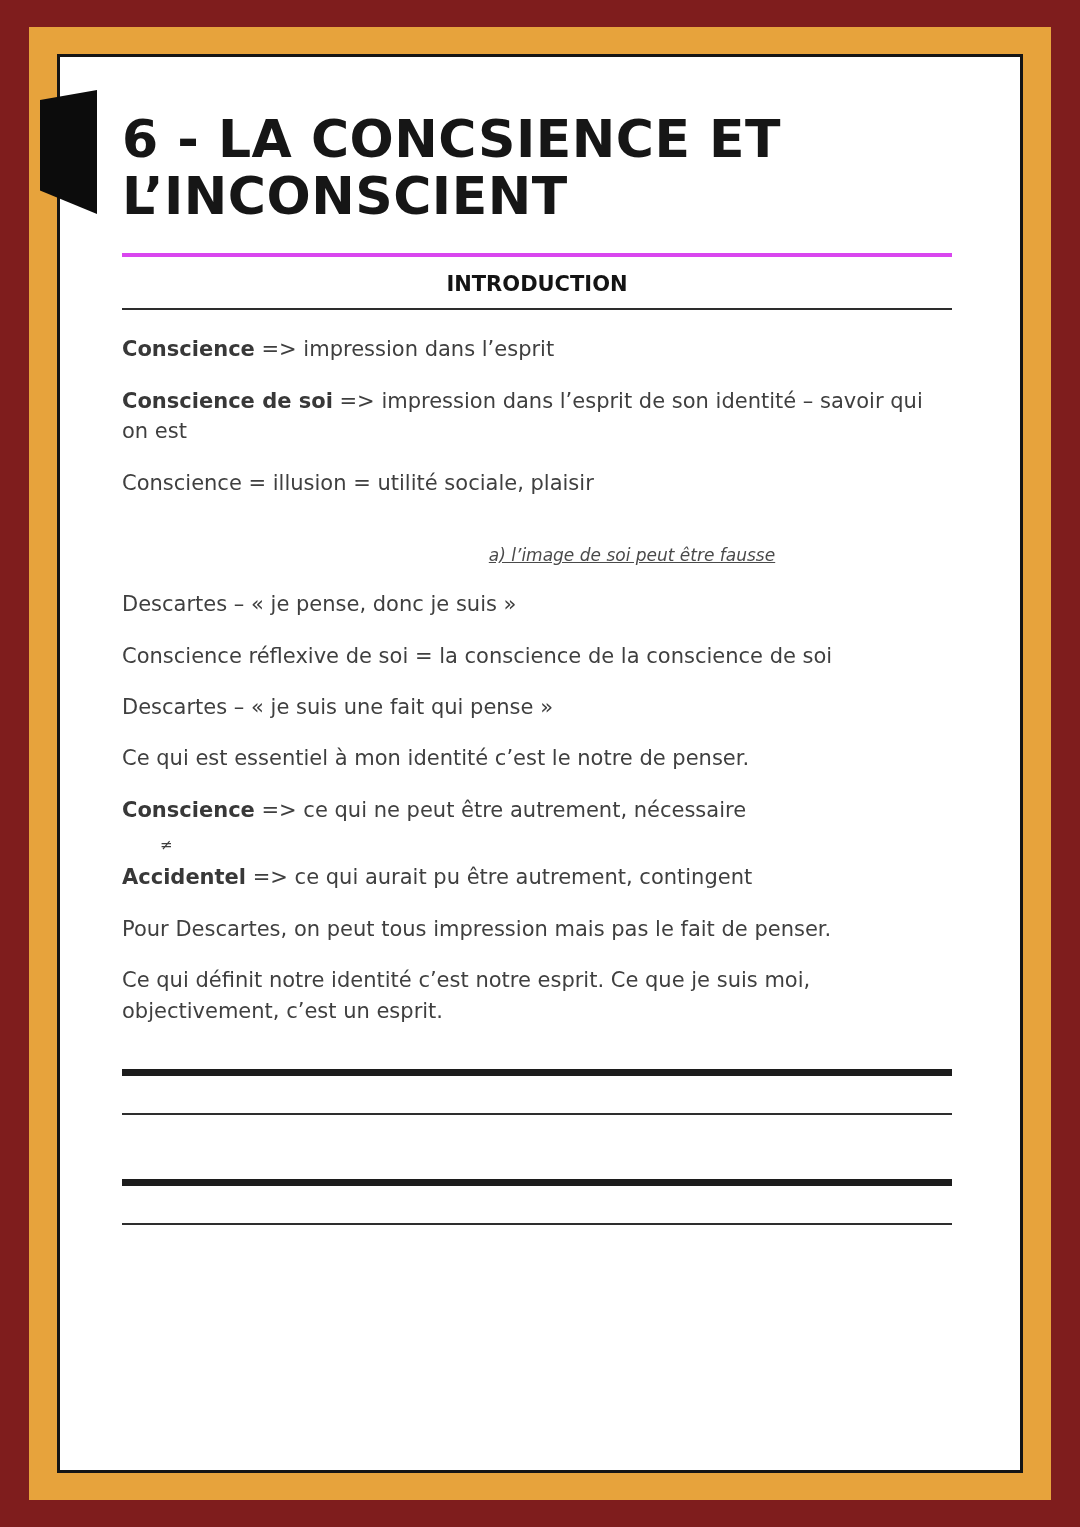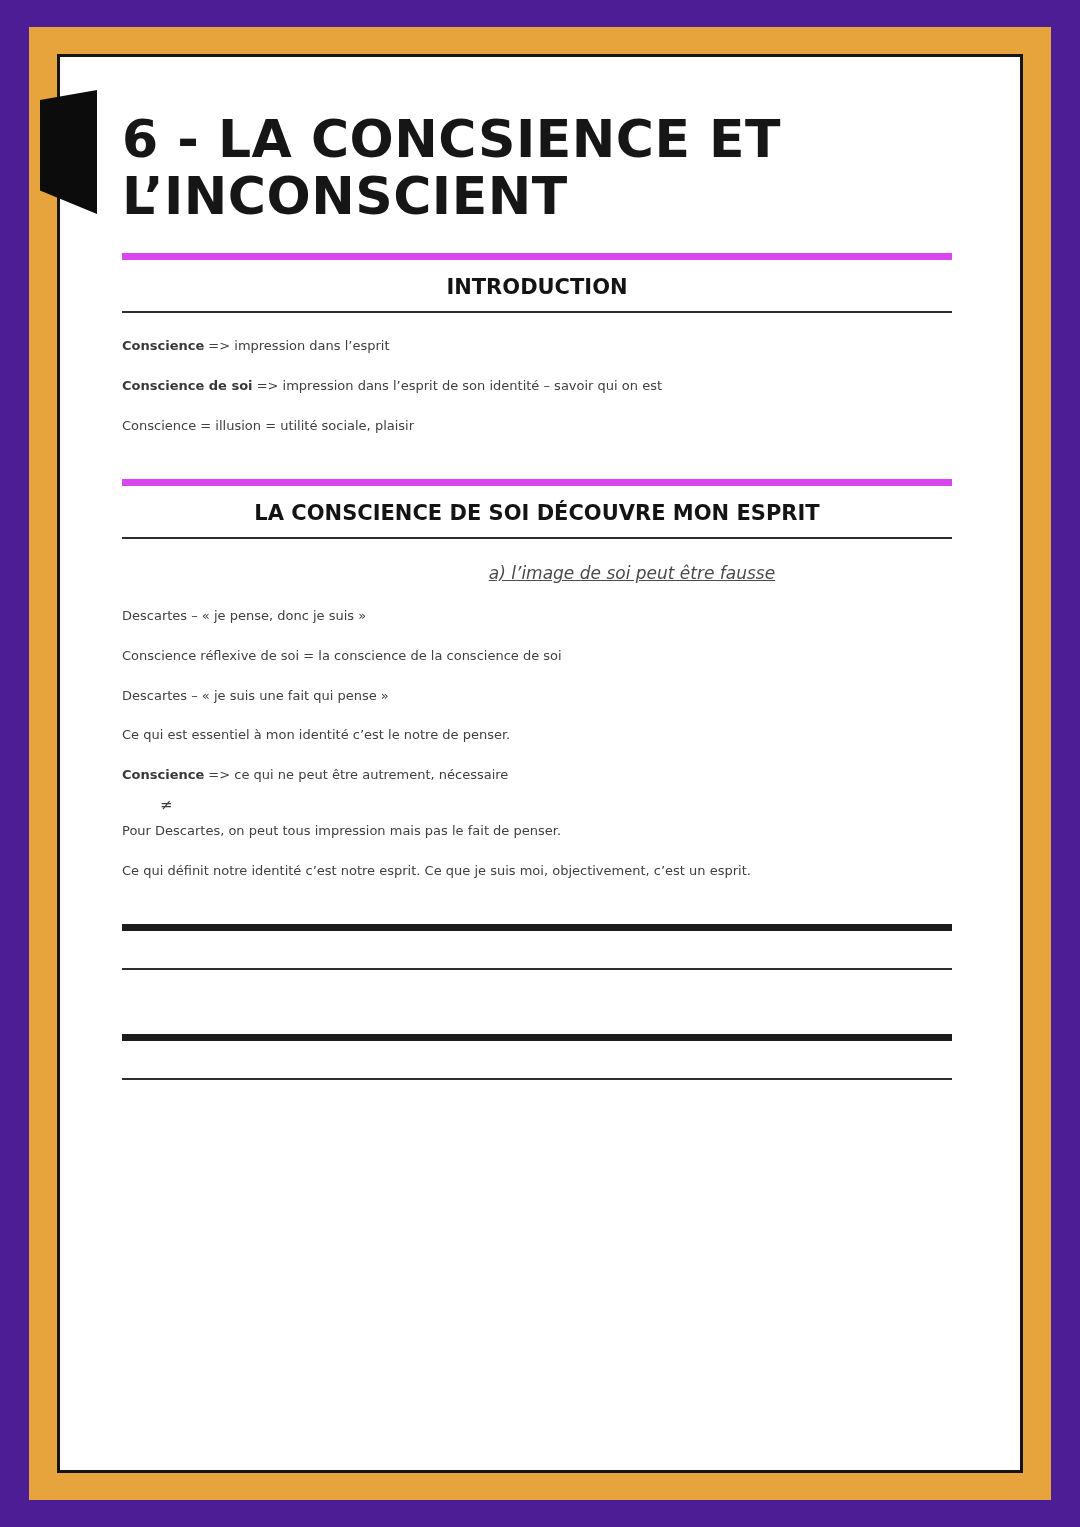--- a/index.html
+++ b/index.html
@@ -3,21 +3,21 @@
 <meta charset="utf-8">
 <style>
   * { box-sizing: border-box; margin: 0; padding: 0; }
   html, body { background: #ffffff; }
   body { font-family: "DejaVu Sans", "Liberation Sans", sans-serif; }
 
   .canvas {
     position: relative;
     width: 1080px;
     height: 1527px;
-    background: #4c1d95;
+    background: #7f1d1d;
     padding: 27px 29px;
     overflow: hidden;
   }
 
   .frame {
     width: 100%;
     height: 100%;
     background: #e7a33c;
     padding: 27px 28px;
   }
@@ -43,32 +43,32 @@
   h1.doc-title {
     font-size: 52px;
     line-height: 1.1;
     font-weight: bold;
     color: #161616;
     letter-spacing: 0.5px;
     margin: 12px 0 28px 0;
   }
 
   .section-head {
-    border-top: 7px solid #d946ef;
+    border-top: 4px solid #d946ef;
     border-bottom: 2px solid #2d2d2d;
     text-align: center;
     font-weight: bold;
     font-size: 21px;
     color: #141414;
     padding: 15px 0 12px 0;
     margin-bottom: 24px;
   }
 
   p.body-text {
-    font-size: 13px;
+    font-size: 21px;
     line-height: 1.45;
     color: #3f3f3f;
     margin: 8px 0 21px 0;
   }
 
   p.body-text strong { color: #383838; }
 
   p.sub-head {
     margin: 4px 0 24px 190px;
     font-size: 17px;
@@ -108,37 +108,37 @@
 
       <p class="body-text"><strong>Conscience</strong><span> =&gt; impression dans l’esprit</span></p>
 
       <p class="body-text"><strong>Conscience de soi</strong><span> =&gt; impression dans l’esprit de son identité – savoir qui on est</span></p>
 
 
       <p class="body-text">Conscience = illusion = utilité sociale, plaisir</p>
 
       <div class="gap-before-empty"></div>
 
-      <div class="section-head">LA CONSCIENCE DE SOI DÉCOUVRE MON ESPRIT</div>
 
       <p class="sub-head"><span>a) l’image de soi peut être fausse</span></p>
 
       <p class="body-text">Descartes – « je pense, donc je suis »</p>
 
       <p class="body-text">Conscience réflexive de soi = la conscience de la conscience de soi</p>
 
 
       <p class="body-text">Descartes – « je suis une fait qui pense »</p>
 
       <p class="body-text">Ce qui est essentiel à mon identité c’est le notre de penser.</p>
 
       <p class="body-text"><strong>Conscience</strong><span> =&gt; ce qui ne peut être autrement, nécessaire</span></p>
 
       <p class="neq-line">≠</p>
 
+      <p class="body-text"><strong>Accidentel</strong><span> =&gt; ce qui aurait pu être autrement, contingent</span></p>
 
       <p class="body-text">Pour Descartes, on peut tous impression mais pas le fait de penser.</p>
 
       <p class="body-text">Ce qui définit notre identité c’est notre esprit. Ce que je suis moi, objectivement, c’est un esprit.</p>
 
       <div class="gap-before-empty"></div>
 
       <div class="empty-block"></div>
       <div class="empty-block-spacer"></div>
       <div class="empty-block"></div>

